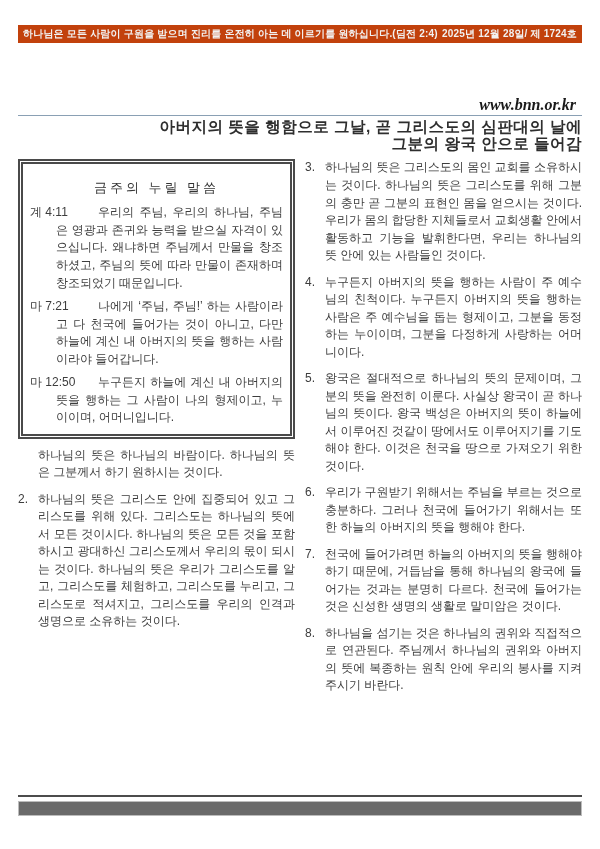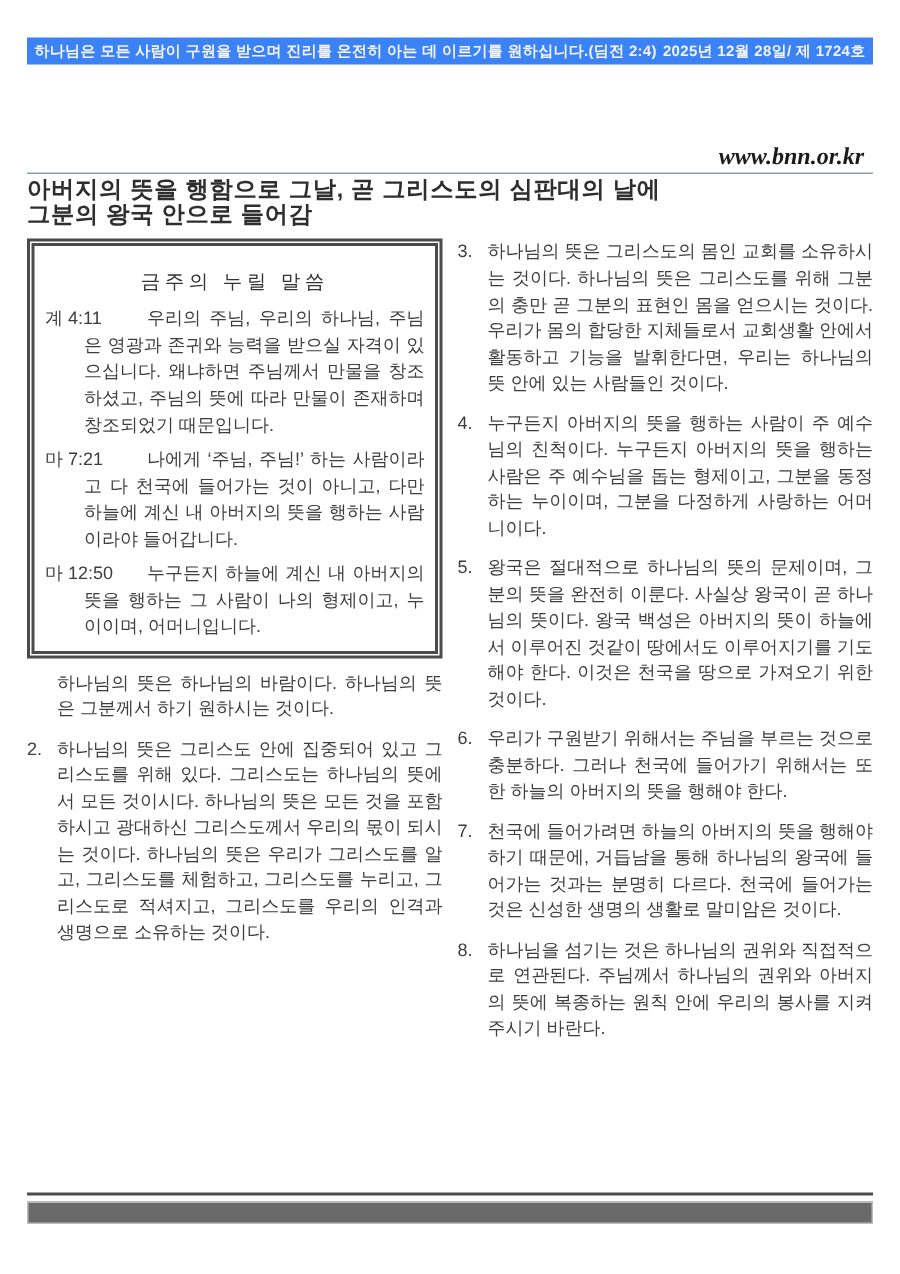--- a/index.html
+++ b/index.html
@@ -5,21 +5,21 @@
   html,body { margin:0; padding:0; background:#e9e9e9; }
   .page {
     position:relative; width:600px; height:849px; margin:0 auto;
     background:#ffffff; overflow:hidden;
     font-family:"Liberation Sans", sans-serif; color:#3d3d3d;
   }
   .content { position:absolute; left:18px; top:25px; width:564px; }
 
   
   .topbar {
-    height:18px; background:#3b82f6; color:#f2f2f2;
+    height:18px; background:#c2410c; color:#f2f2f2;
     display:flex; justify-content:space-between; align-items:center;
     padding:0 5px; box-sizing:border-box;
     font-size:10px; font-weight:bold; letter-spacing:0.2px; white-space:nowrap;
   }
 
   
   .photo {
     position:relative; height:72px;
     background:
       radial-gradient(ellipse 90px 22px at 12% 18%, rgba(255,255,255,0.95), rgba(255,255,255,0) 70%),
@@ -49,21 +49,21 @@
 
   .photo-rule { border-top:1px solid #8aa0b4; }
 
   .addr {
     margin-top:3px; text-align:center;
     font-family:"Liberation Serif", serif; font-weight:bold;
     font-size:10.5px; color:#222; white-space:nowrap;
   }
 
   .headline {
-    margin-top:3px; text-align:left; font-weight:bold;
+    margin-top:3px; text-align:right; font-weight:bold;
     font-size:15.5px; line-height:1.08; color:#2e2e2e; letter-spacing:0.5px;
   }
 
   
   .cols { display:flex; gap:10px; margin-top:7px; }
   .col { width:277px; font-size:12px; line-height:1.46; text-align:justify; }
 
   .box { border:5px double #4a4a4a; padding:14px 7px 7px 7px; margin-bottom:8px; }
   .box-title { text-align:center; font-size:13px; letter-spacing:3px; color:#333; margin:1px 0 6px 0; }
 

